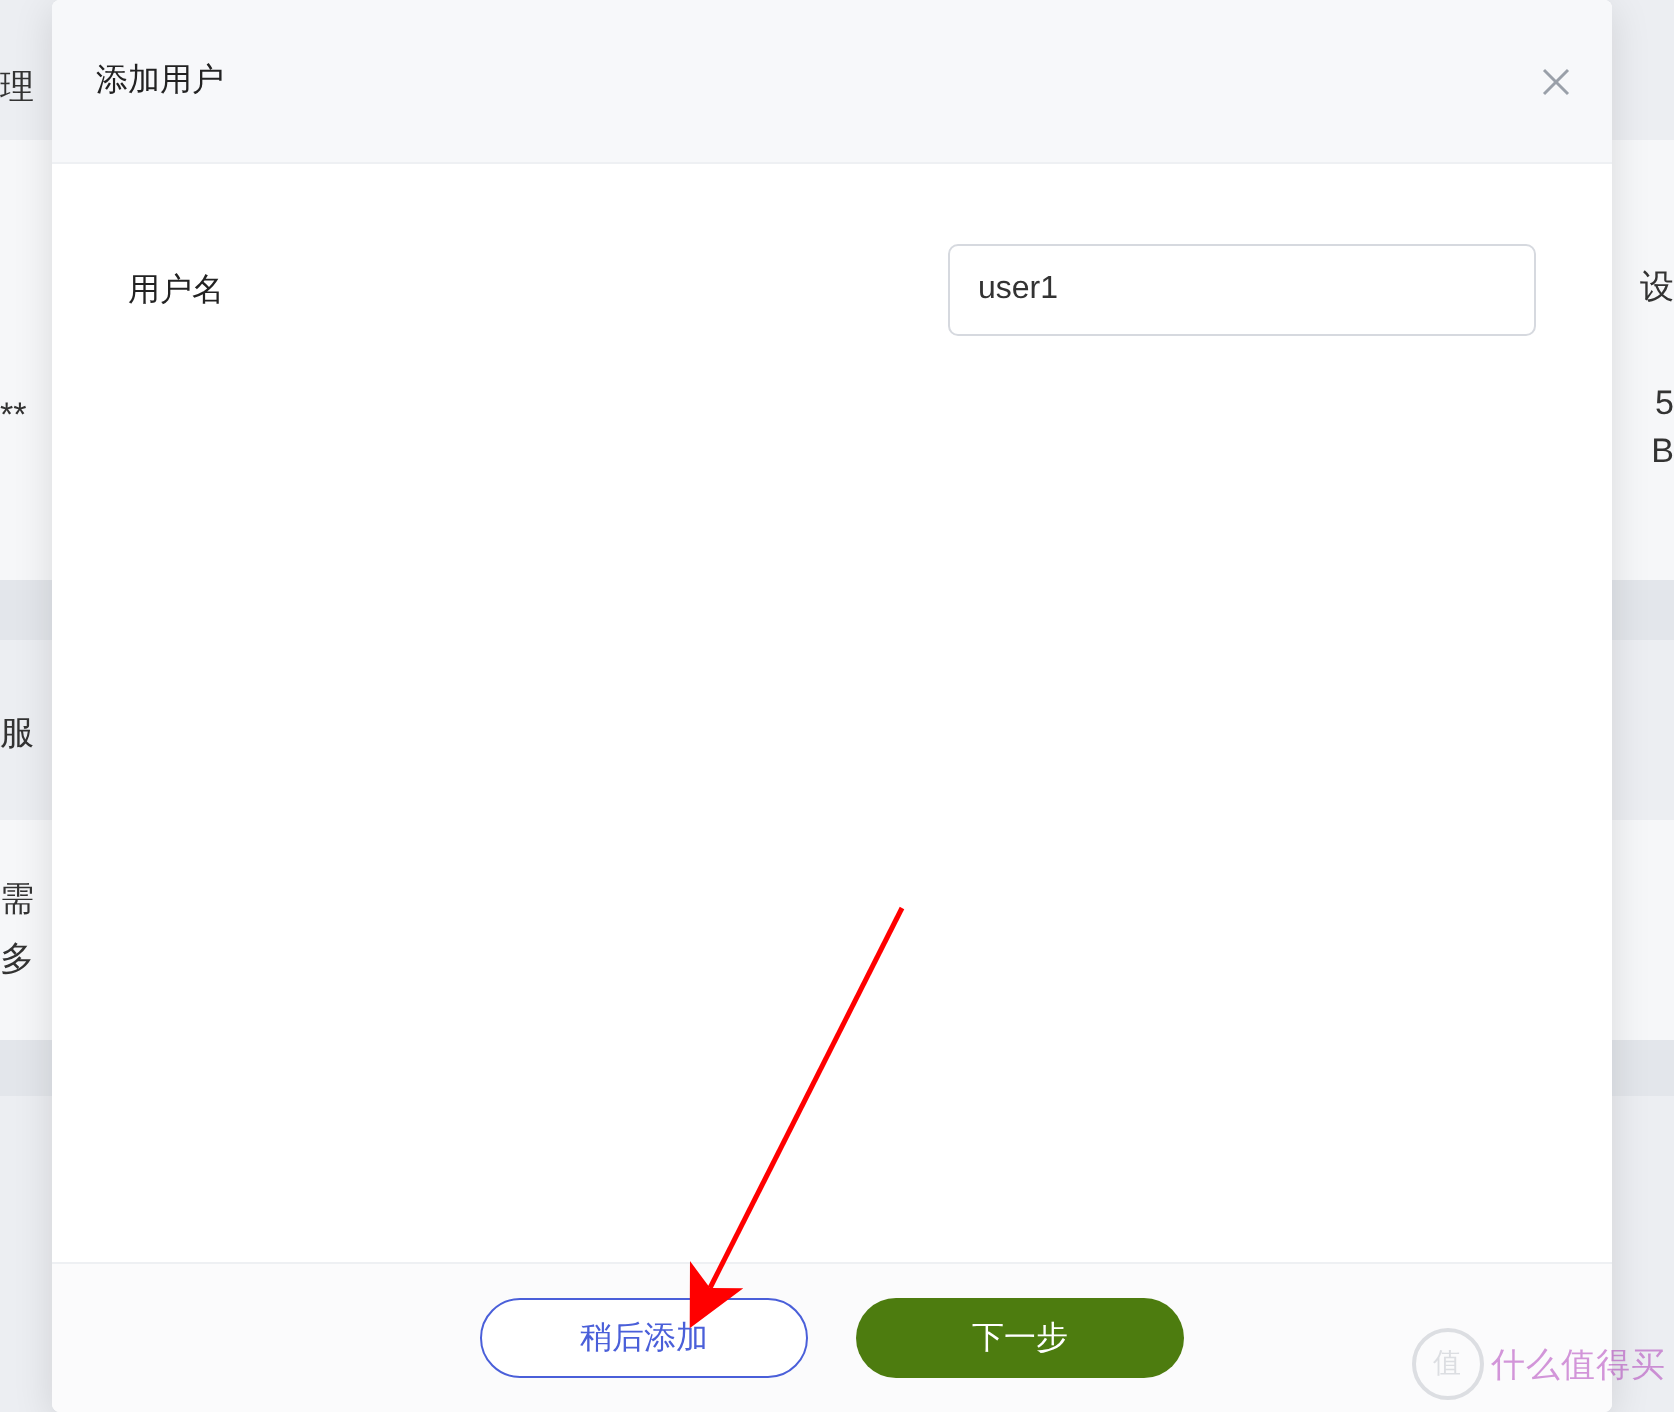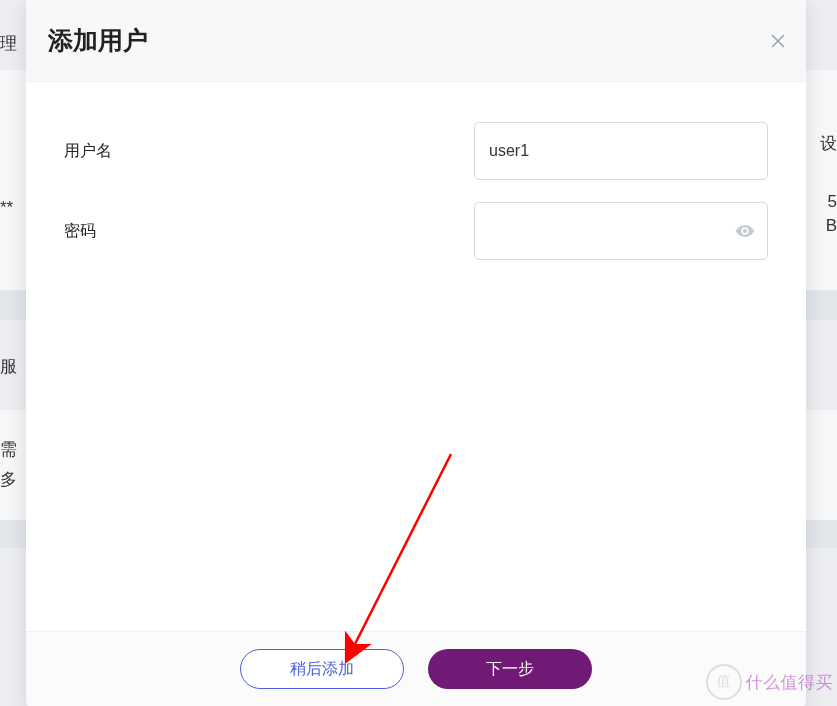--- a/index.html
+++ b/index.html
@@ -41,23 +41,23 @@
     .modal-header {
       height: 82px;
       background: #f7f8fa;
       border-bottom: 1px solid #eef0f3;
       display: flex;
       align-items: center;
       padding: 0 18px 0 22px;
       border-radius: 4px 4px 0 0;
     }
     .modal-title {
-      font-size: 25px;
+      font-size: 16px;
       color: #222;
-      font-weight: 700;
+      font-weight: 400;
       flex: 1;
     }
     .close-icon {
       width: 20px; height: 20px;
       display: flex; align-items: center; justify-content: center;
       cursor: pointer;
       color: #9aa0a9;
     }
     .close-icon svg { width: 16px; height: 16px; }
 
@@ -77,21 +77,21 @@
       color: #222;
       padding-left: 0;
       font-family: Liberation Serif, serif;
     }
     .form-input-wrap {
       flex: 1;
       position: relative;
     }
     .form-input {
       width: 100%;
-      height: 58px;
+      height: 46px;
       border: 1px solid #d6d9df;
       border-radius: 5px;
       padding: 0 14px;
       font-size: 16px;
       color: #333;
       outline: none;
       background: #fff;
     }
     .form-input.pw { padding-right: 44px; }
     .eye-icon {
@@ -135,21 +135,21 @@
       border: none;
       outline: none;
       font-family: Liberation Serif, serif;
     }
     .btn-outline {
       background: #fff;
       border: 1px solid #4a5fd9;
       color: #4a5fd9;
     }
     .btn-primary {
-      background: #701a75;
+      background: #4d7c0f;
       color: #fff;
     }
 
     .watermark {
       position: absolute;
       right: 4px;
       bottom: 6px;
       display: flex;
       align-items: center;
       gap: 4px;
@@ -202,31 +202,20 @@
     </div>
   </div>
 
   <div class="modal-body">
     <div class="form-row">
       <div class="form-label">用户名</div>
       <div class="form-input-wrap">
         <input type="text" class="form-input" value="user1" style="">
       </div>
     </div>
-    <div class="form-row">
-      <div class="form-label">密码</div>
-      <div class="form-input-wrap">
-        <input type="password" class="form-input pw" value="" style="">
-        <div class="eye-icon">
-          <svg viewBox="0 0 24 24" fill="currentColor">
-            <path d="M12 5C7 5 2.73 8.11 1 12c1.73 3.89 6 7 11 7s9.27-3.11 11-7c-1.73-3.89-6-7-11-7zm0 11.5A4.5 4.5 0 1 1 16.5 12 4.5 4.5 0 0 1 12 16.5zm0-7A2.5 2.5 0 1 0 14.5 12 2.5 2.5 0 0 0 12 9.5z"></path>
-          </svg>
-        </div>
-      </div>
-    </div>
 
     <svg class="arrow-annotation" width="140" height="220">
       <defs>
         <marker id="ah" markerWidth="12" markerHeight="12" refX="3" refY="6" orient="auto">
           <path d="M0,0 L12,6 L0,12 L3,6 Z" fill="#ff0000"></path>
         </marker>
       </defs>
       <line x1="110" y1="6" x2="14" y2="196" stroke="#ff0000" stroke-width="2.5" marker-end="url(#ah)"></line>
     </svg>
   </div>

